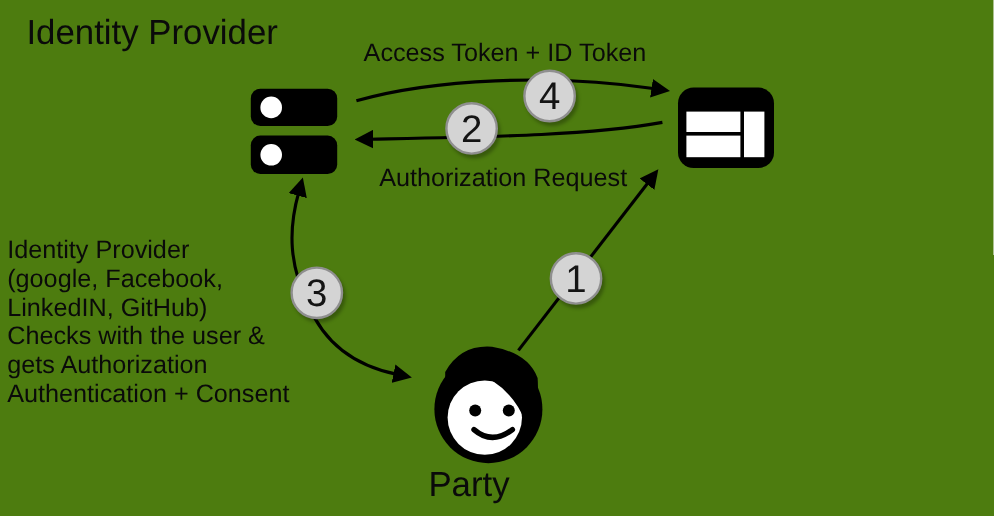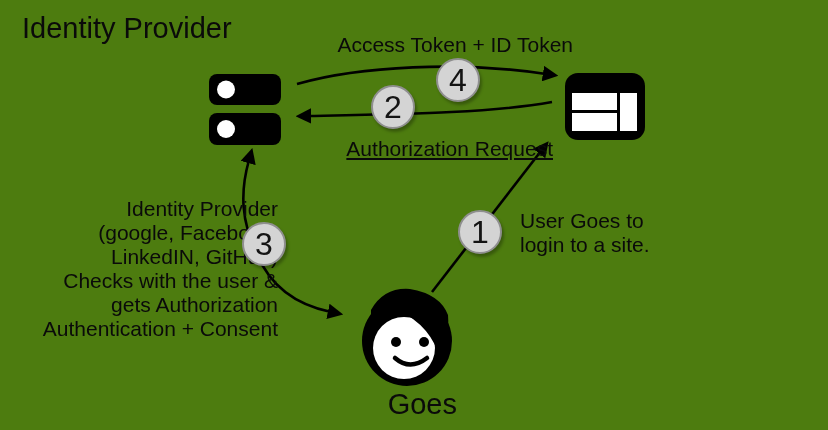--- a/index.html
+++ b/index.html
@@ -18,21 +18,21 @@
     font-weight: 400;
     color: #0a0a0a;
     white-space: nowrap;
   }
   .lbl {
     font-size: 21px;
     color: #0a0a0a;
     white-space: pre-line;
     line-height: 24px;
   }
-  .center { text-align: right; }
+  .center { text-align: left; }
   .svg-layer { position: absolute; left: 0; top: 0; }
   .badge {
     position: absolute;
     width: 40px;
     height: 40px;
     border-radius: 50%;
     background: #d4d4d4;
     border: 2px solid #8f8f8f;
     box-shadow: 2px 3px 3px rgba(0,0,0,0.28);
     display: flex;
@@ -42,21 +42,21 @@
     color: #141414;
     z-index: 3;
   }
   .badge-1 { left: 458px; top: 210px; }
   .badge-2 { left: 371px; top: 85px; }
   .badge-3 { left: 242px; top: 222px; }
   .badge-4 { left: 436px; top: 58px; }
   .title-idp { left: 22px; top: 12px; }
   .title-rp  { left: 615px; top: 12px; }
   .lbl-access  { left: 303px; top: 33px;  width: 270px; }
-  .lbl-authreq { left: 298px; top: 137px; width: 255px; text-decoration: underline; }
+  .lbl-authreq { left: 316px; top: 137px; width: 255px; }
   .lbl-usergoes { left: 520px; top: 209px; text-align: left; }
   .lbl-idpnote { left: 6px; top: 197px; width: 272px; }
   .lbl-user { left: 357px; top: 392px; width: 100px; font-size: 29px; }
 </style>
 </head>
 <body>
 
 <div class="canvas">
 
   <div class="abs title title-idp">Identity Provider</div>
@@ -100,23 +100,21 @@
     <path d="M 249 160 C 240 192 241 221 257 254 C 271 288 297 305 331 312" stroke="#000" stroke-width="2.6" fill="none" marker-start="url(#arrow)" marker-end="url(#arrow)"></path>
   </svg>
 
   <div class="badge badge-1">1</div>
   <div class="badge badge-2">2</div>
   <div class="badge badge-3">3</div>
   <div class="badge badge-4">4</div>
 
   <div class="abs lbl center lbl-access">Access Token + ID Token</div>
   <div class="abs lbl center lbl-authreq">Authorization Request</div>
-  <div class="abs lbl lbl-usergoes">User Goes to
-login to a site.</div>
   <div class="abs lbl center lbl-idpnote">Identity Provider
 (google, Facebook,
 LinkedIN, GitHub)
 Checks with the user &amp;
 gets Authorization
 Authentication + Consent</div>
-  <div class="abs lbl center lbl-user">Goes</div>
+  <div class="abs lbl center lbl-user">Party</div>
 
 </div>
 
 </body></html>

